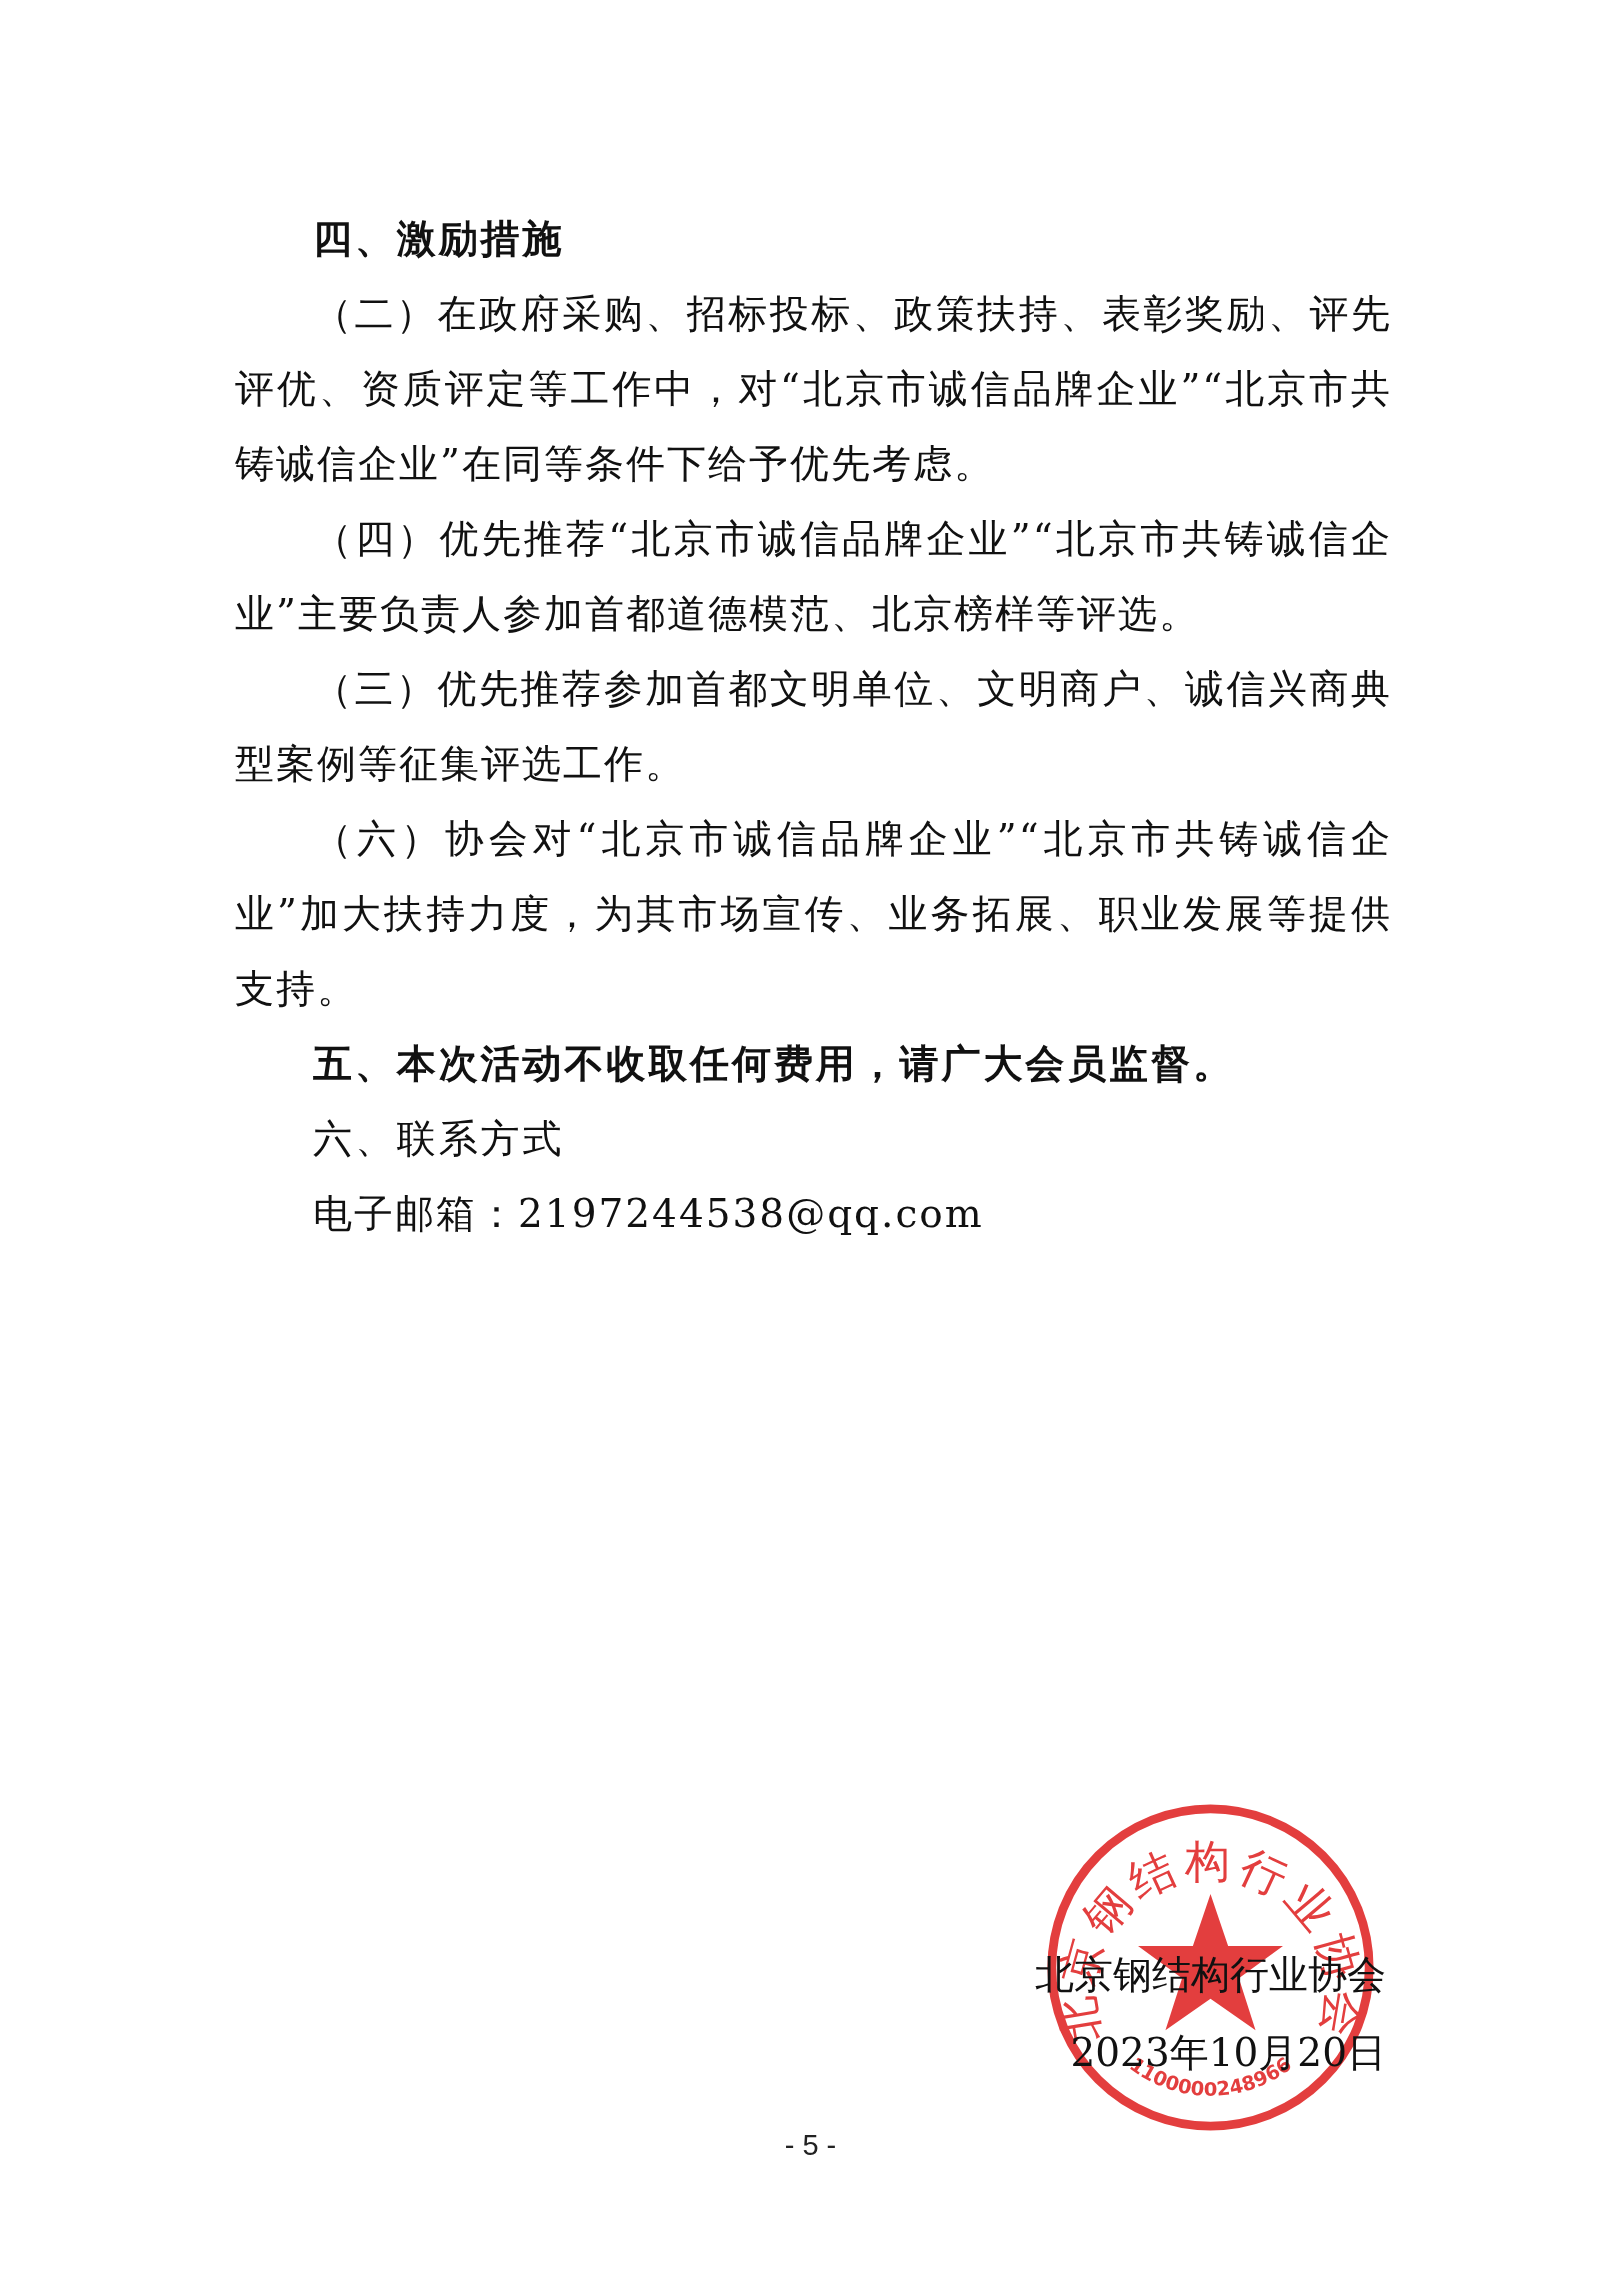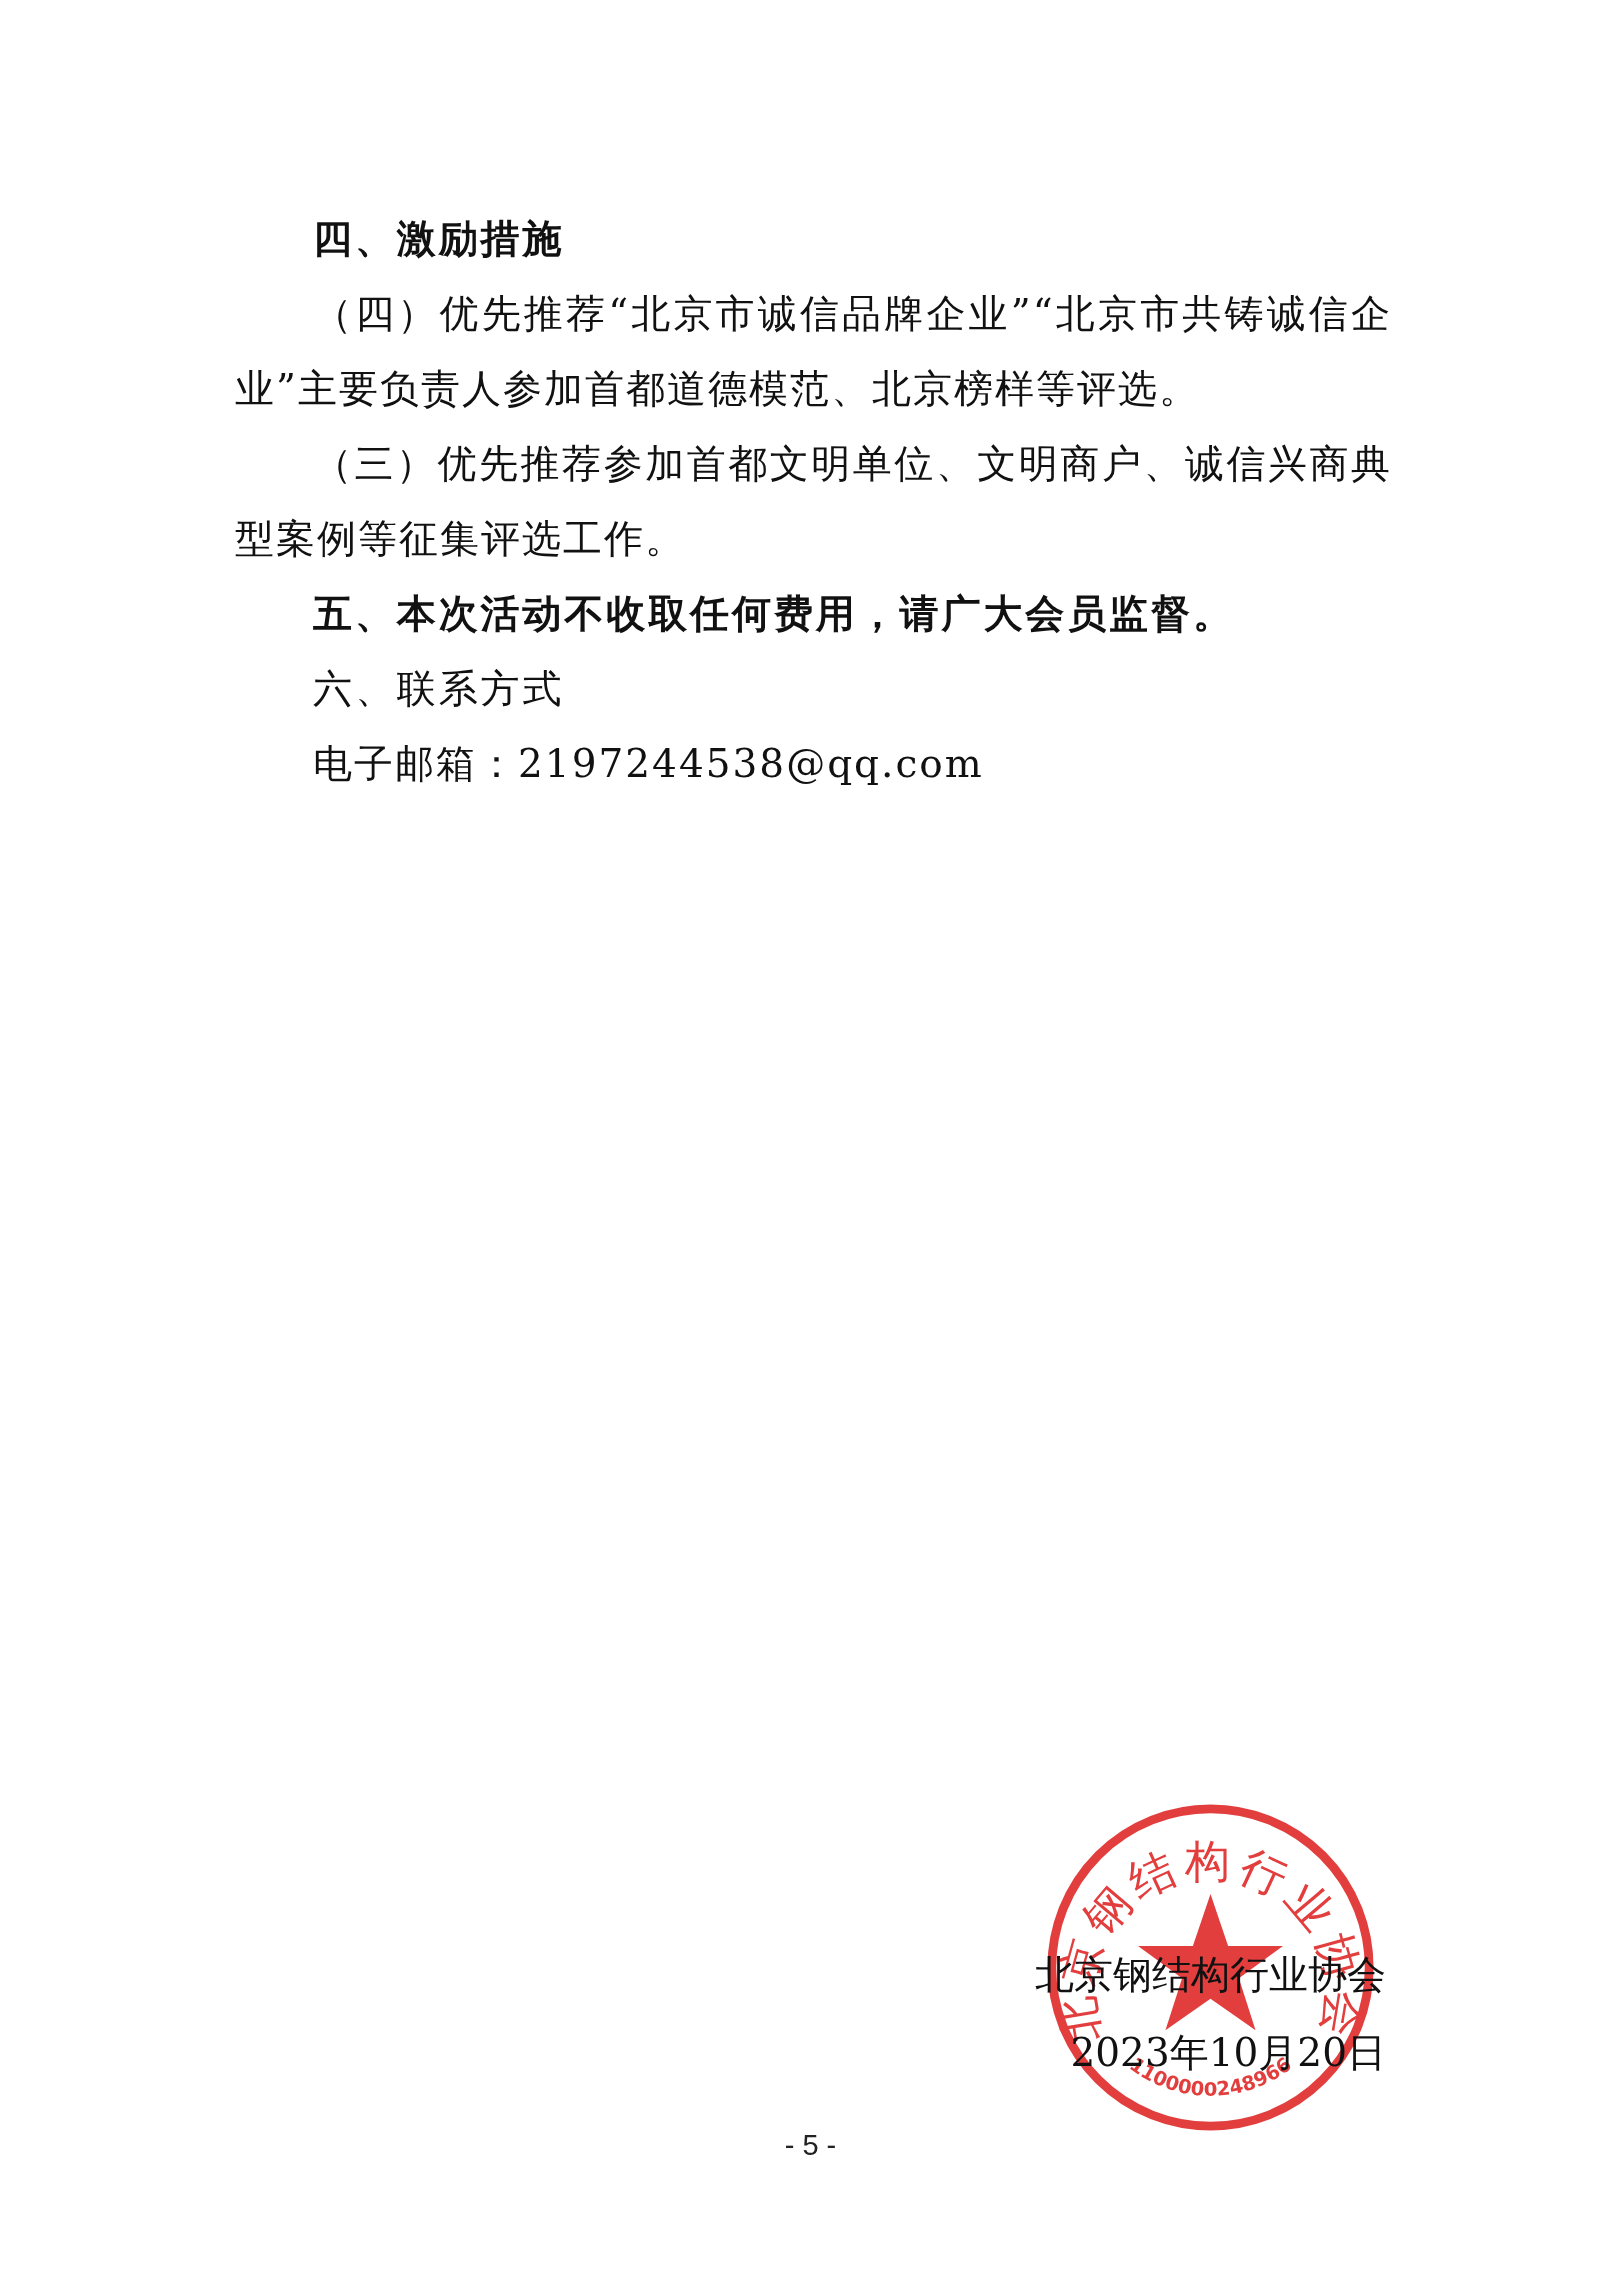--- a/index.html
+++ b/index.html
@@ -33,22 +33,24 @@
     position: absolute; left: 0; width: 1621px; top: 2129px; text-align: center;
     font-size: 29px; font-family: "Liberation Sans", sans-serif; color: #222;
   }
 </style>
 </head>
 <body>
 
 <div class="page">
   <div class="body-text">
     <p class="h">四、激励措施</p>
+    <p class="p">（二）在政府采购、招标投标、政策扶持、表彰奖励、评先评优、资质评定等工作中，对“北京市诚信品牌企业”“北京市共铸诚信企业”在同等条件下给予优先考虑。</p>
     <p class="p">（四）优先推荐“北京市诚信品牌企业”“北京市共铸诚信企业”主要负责人参加首都道德模范、北京榜样等评选。</p>
     <p class="p">（三）优先推荐参加首都文明单位、文明商户、诚信兴商典型案例等征集评选工作。</p>
+    <p class="p">（六）协会对“北京市诚信品牌企业”“北京市共铸诚信企业”加大扶持力度，为其市场宣传、业务拓展、职业发展等提供支持。</p>
     <p class="h">五、本次活动不收取任何费用，请广大会员监督。</p>
     <p class="h" style="font-weight:normal;">六、联系方式</p>
     <p class="contact"><span>电子邮箱：</span><span>2197244538@qq.com</span></p>
   </div>
 
   <svg class="seal" viewBox="0 0 340 340">
     <defs>
       <path id="sealArc" d="M 62 250 A 120 120 0 1 1 278 250"></path>
       <path id="codeArc" d="M 75 262 A 135 135 0 0 0 265 262"></path>
     </defs>

